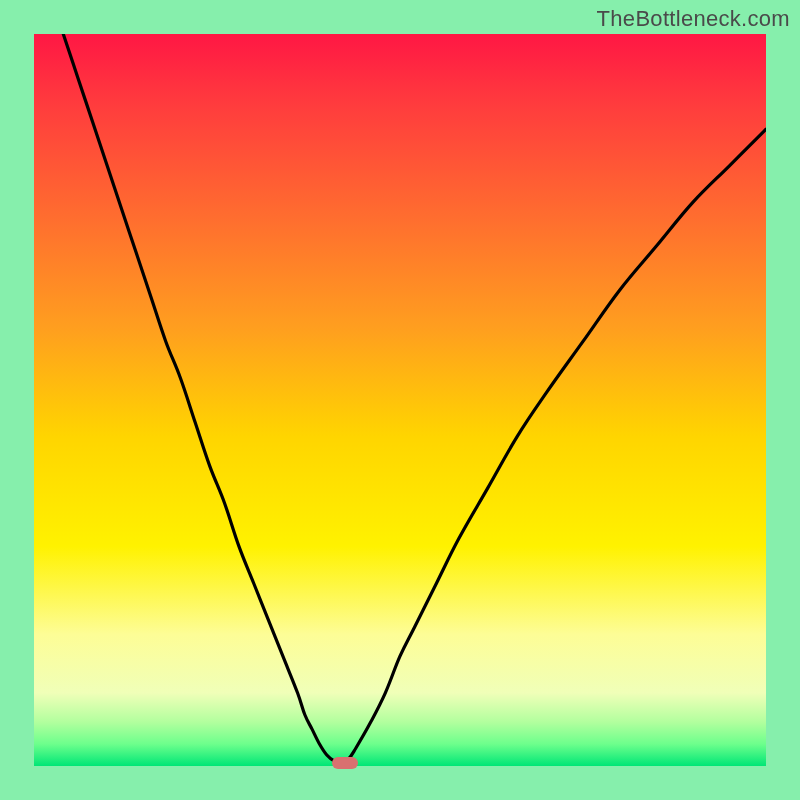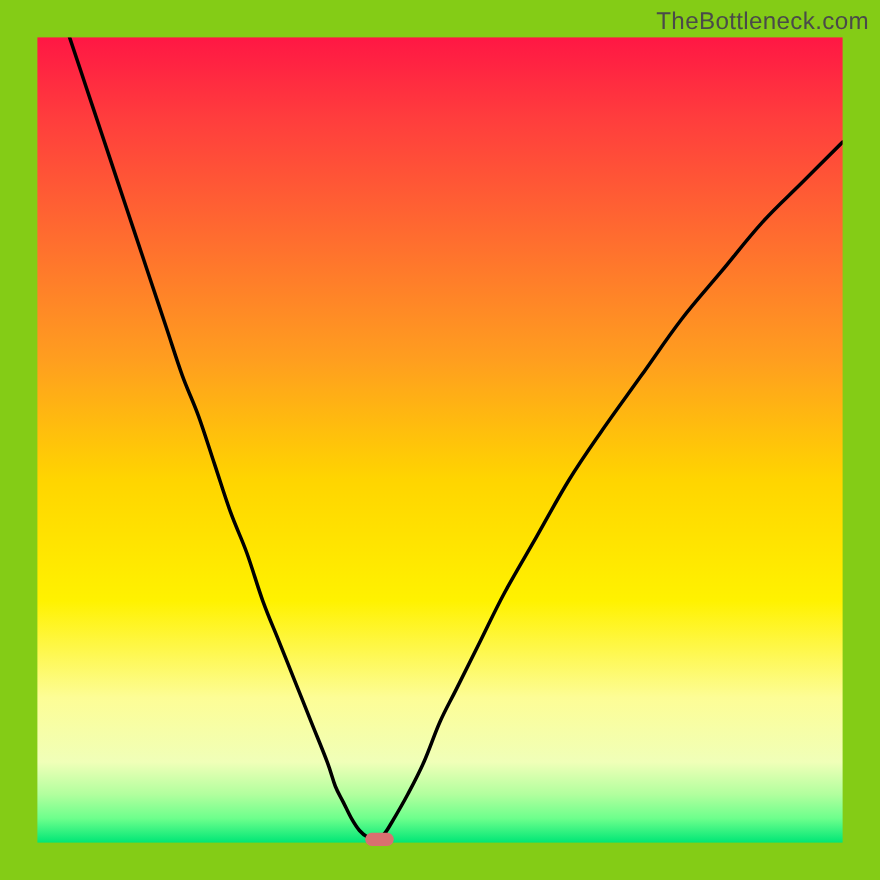--- a/index.html
+++ b/index.html
@@ -9,21 +9,21 @@
     background: #000;
     position: relative;
     overflow: hidden;
   }
   .frame {
     position: absolute;
     top: 0;
     left: 0;
     width: 800px;
     height: 800px;
-    background: #84cc16;
+    background: #86efac;
   }
   .plot-area {
     position: absolute;
     top: 34px;
     left: 34px;
     width: 732px;
     height: 732px;
     background: linear-gradient(
       to bottom,
       #ff1744 0%,

